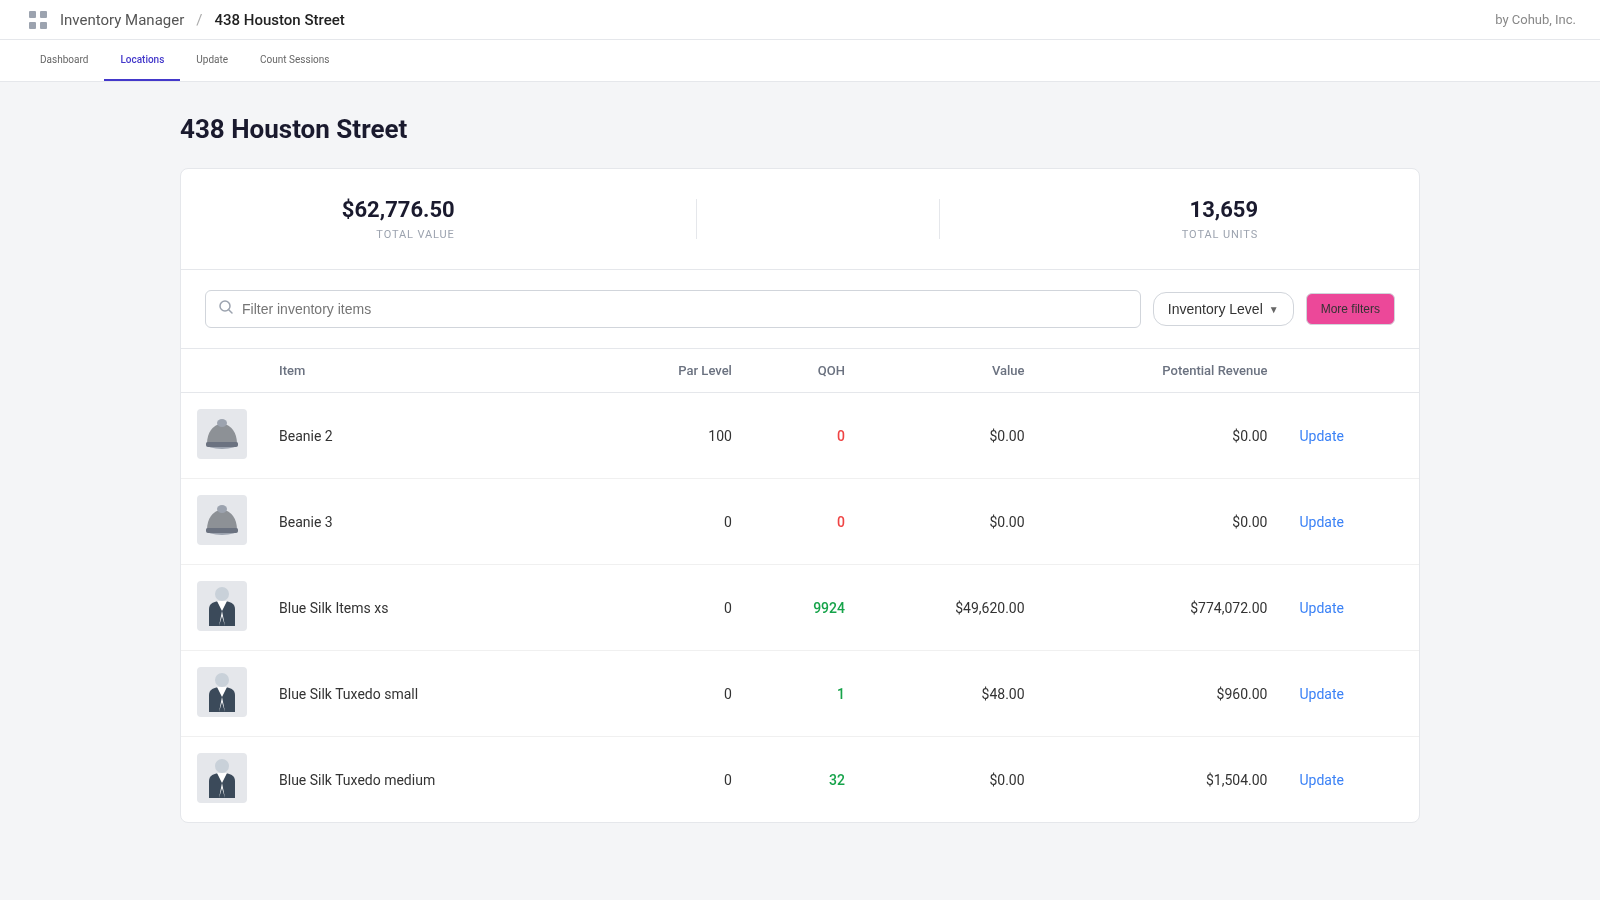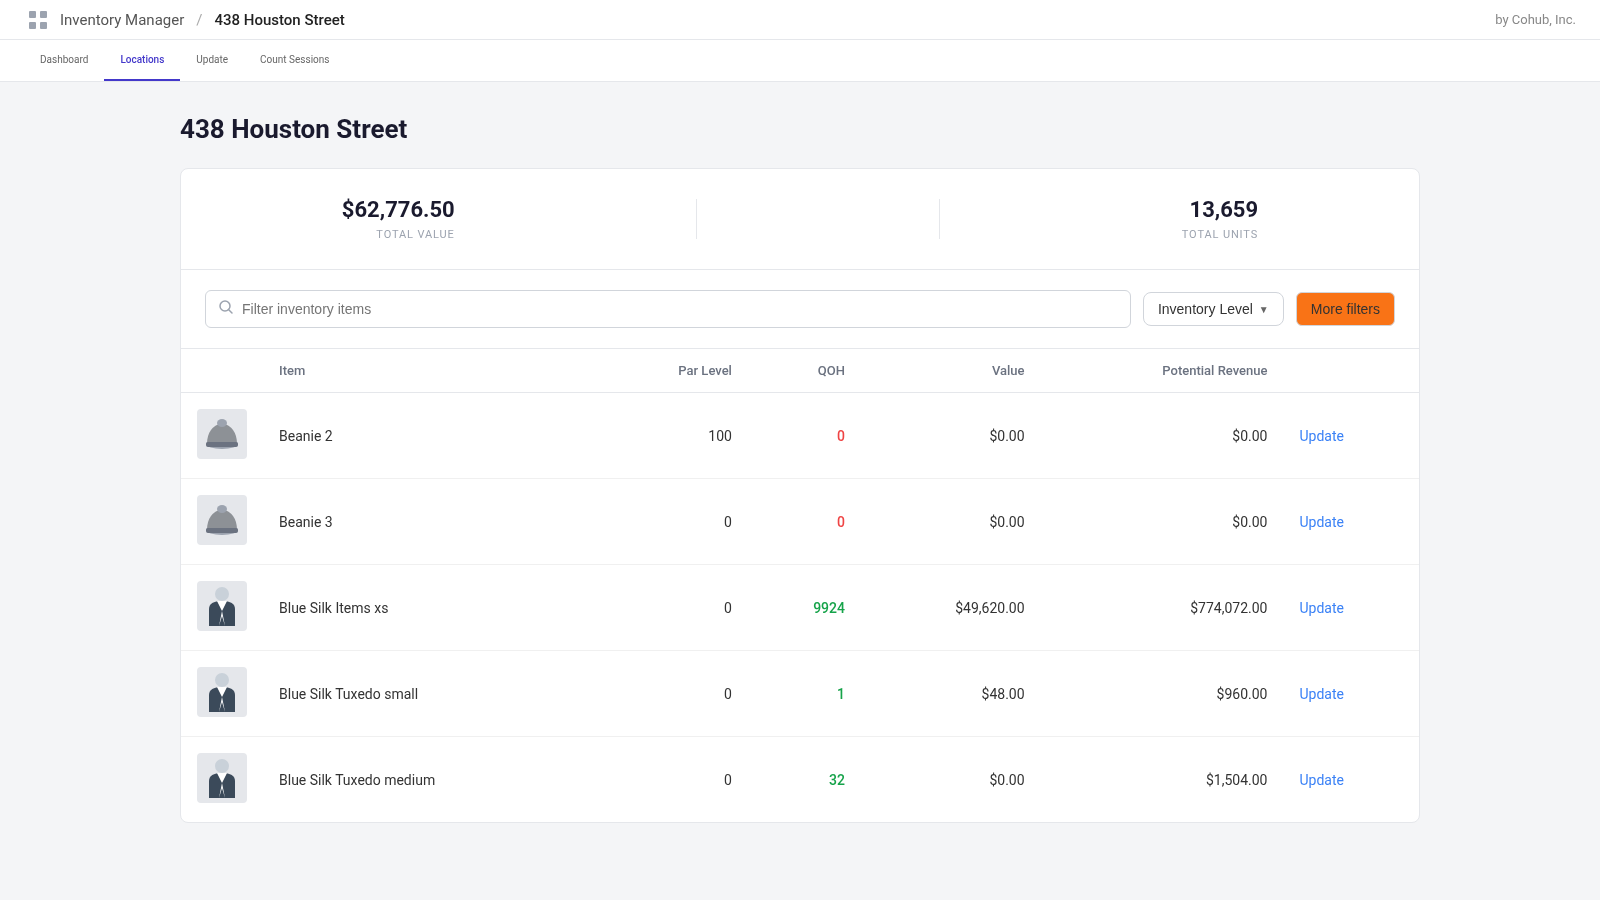--- a/index.html
+++ b/index.html
@@ -123,42 +123,42 @@
       width: 100%;
       font-size: 14px;
       color: #333;
       background: transparent;
     }
     .filter-btn {
       display: flex;
       align-items: center;
       gap: 6px;
       border: 1px solid #d1d5db;
-      border-radius: 8px;
+      border-radius: 13px;
       padding: 8px 14px;
       background: #fff;
       cursor: pointer;
       font-size: 14px;
       color: #333;
       white-space: nowrap;
     }
     .filter-btn .chevron {
       font-size: 10px;
       color: #666;
     }
     .more-filters-btn {
       display: flex;
       align-items: flex-end;
       gap: 6px;
       border: 1px solid #d1d5db;
       border-radius: 6px;
       padding: 8px 14px;
-      background: #f97316;
+      background: #ec4899;
       cursor: pointer;
-      font-size: 14px;
+      font-size: 12px;
       color: #333;
       white-space: nowrap;
     }
     
     .inventory-table {
       width: 100%;
       border-collapse: collapse;
     }
     .inventory-table thead tr {
       border-bottom: 1px solid #e5e7eb;

